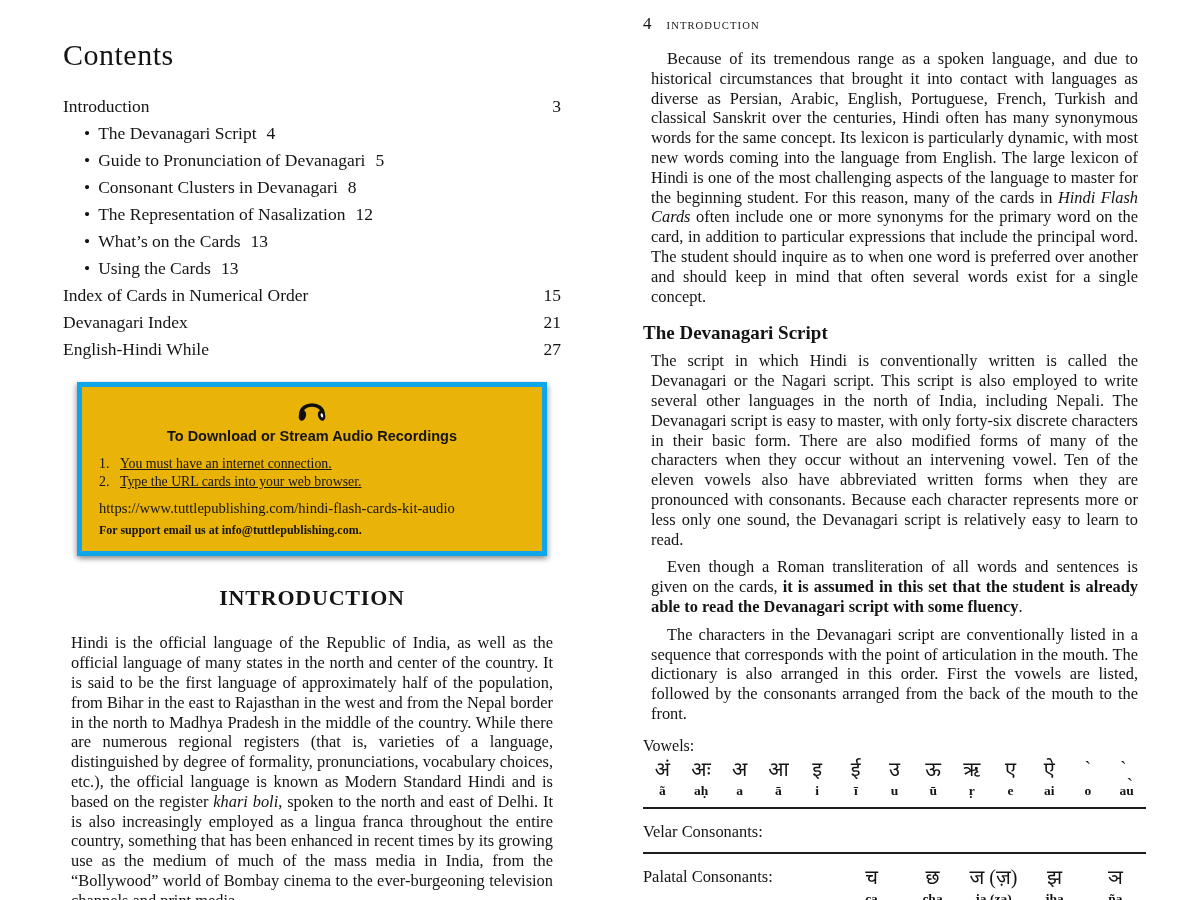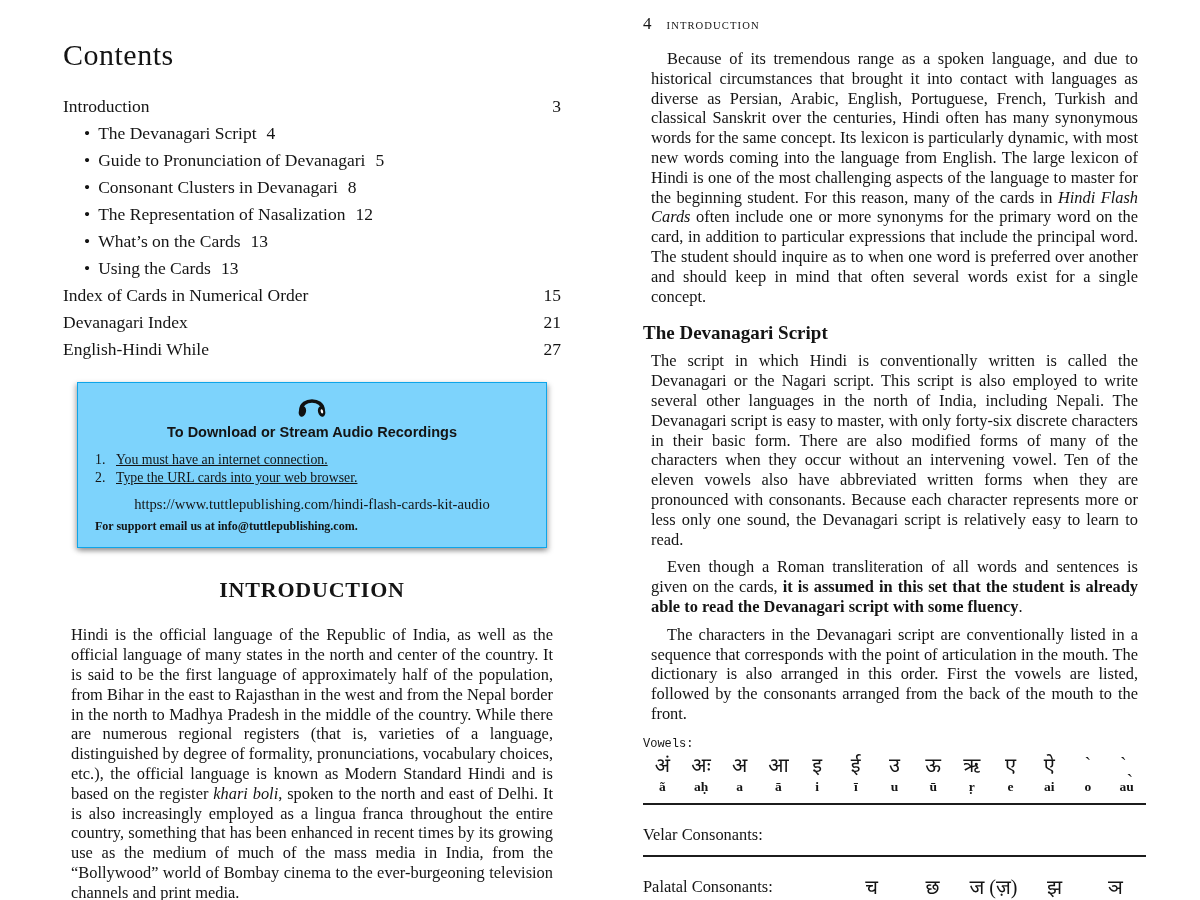--- a/index.html
+++ b/index.html
@@ -25,35 +25,35 @@
   .toc-row { line-height: 27px; }
   .toc-row.main { display: flex; justify-content: space-between; }
   .toc-row.sub { padding-left: 21px; }
   .blt { margin-right: 8px; }
   .inpg { margin-left: 10px; }
 
   .audio-box {
     margin: 19px 0 0 14px;
     width: 470px;
     box-sizing: border-box;
-    border: 1px solid #0ea5e9;
+    border: 5px solid #0ea5e9;
     box-shadow: -2px 2px 5px rgba(0,0,0,0.25), 2px 3px 5px rgba(0,0,0,0.25);
-    background: #7dd3fc;
+    background: #eab308;
     padding: 7px 17px 13px 17px;
   }
   .hp-wrap { text-align: center; height: 32px; }
   .audio-title {
     text-align: center;
     font-family: "Liberation Sans", "DejaVu Sans", sans-serif;
     font-weight: bold; font-size: 14.5px;
     margin: 2px 0 11px 0;
   }
   .audio-step { font-size: 13.8px; line-height: 1.32; text-decoration: underline; }
   .stepnum { display: inline-block; width: 21px; }
-  .audio-url { font-size: 14.6px; margin-top: 9px; text-align: center; }
+  .audio-url { font-size: 14.6px; margin-top: 9px; }
   .audio-support { font-size: 12px; margin-top: 6px; font-weight: bold; }
 
   .intro-heading {
     text-align: center; font-size: 22px; font-weight: bold;
     letter-spacing: 0.8px; margin: 29px 0 0 0;
   }
   .body-par {
     font-size: 16.4px; line-height: 19.8px;
     text-align: justify; margin: 8px;
   }
@@ -64,28 +64,28 @@
   .page-right {
     position: absolute; left: 643px; top: 14px; width: 503px;
   }
   .running-header { display: flex; align-items: baseline; margin-bottom: 15px; }
   .pg-num { font-size: 17px; }
   .run-head { font-size: 10.6px; letter-spacing: 1.1px; margin-left: 15px; }
   .sec-heading { font-size: 19px; font-weight: bold; margin: 16px 0 7px 0; }
   .page-right .body-par.mt { margin-top: 0; }
 
   .vowels-block { margin-top: 13px; }
-  .tbl-label { font-size: 12px; font-family: Liberation Mono, monospace; }
+  .tbl-label { font-size: 16px; }
   .char-row { display: flex; margin-top: 1px; }
   .vcol { flex: 1; text-align: center; }
   .dchar { font-size: 20px; line-height: 26px; }
   .dtr { font-weight: bold; font-size: 13.5px; line-height: 18px; }
   .rule { border-top: 2px solid #1c1c1c; margin-top: 7px; }
 
-  .cons-row { display: flex; padding: 17px 0 3px 0; }
+  .cons-row { display: flex; padding: 10px 0 3px 0; }
   .cons-label { width: 198px; flex-shrink: 0; font-size: 16.4px; padding-top: 3px; }
   .cons-cols { flex: 1; display: flex; }
   .ccol { flex: 1; text-align: center; }
 </style>
 </head>
 <body>
 
 <div class="spread">
 
   <section class="page-left">

